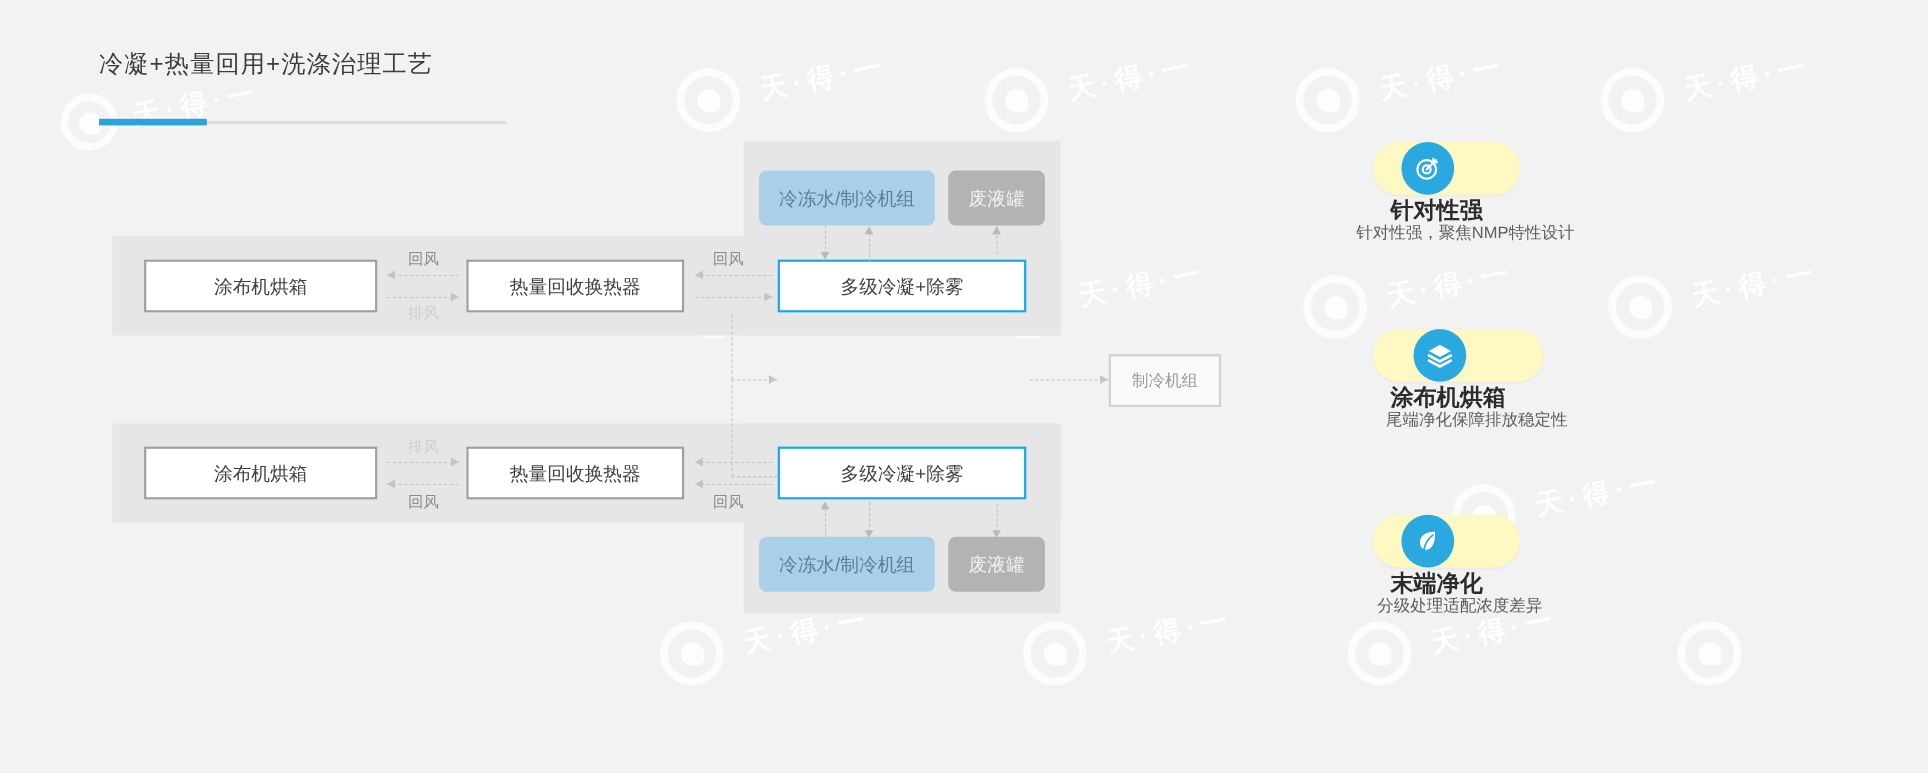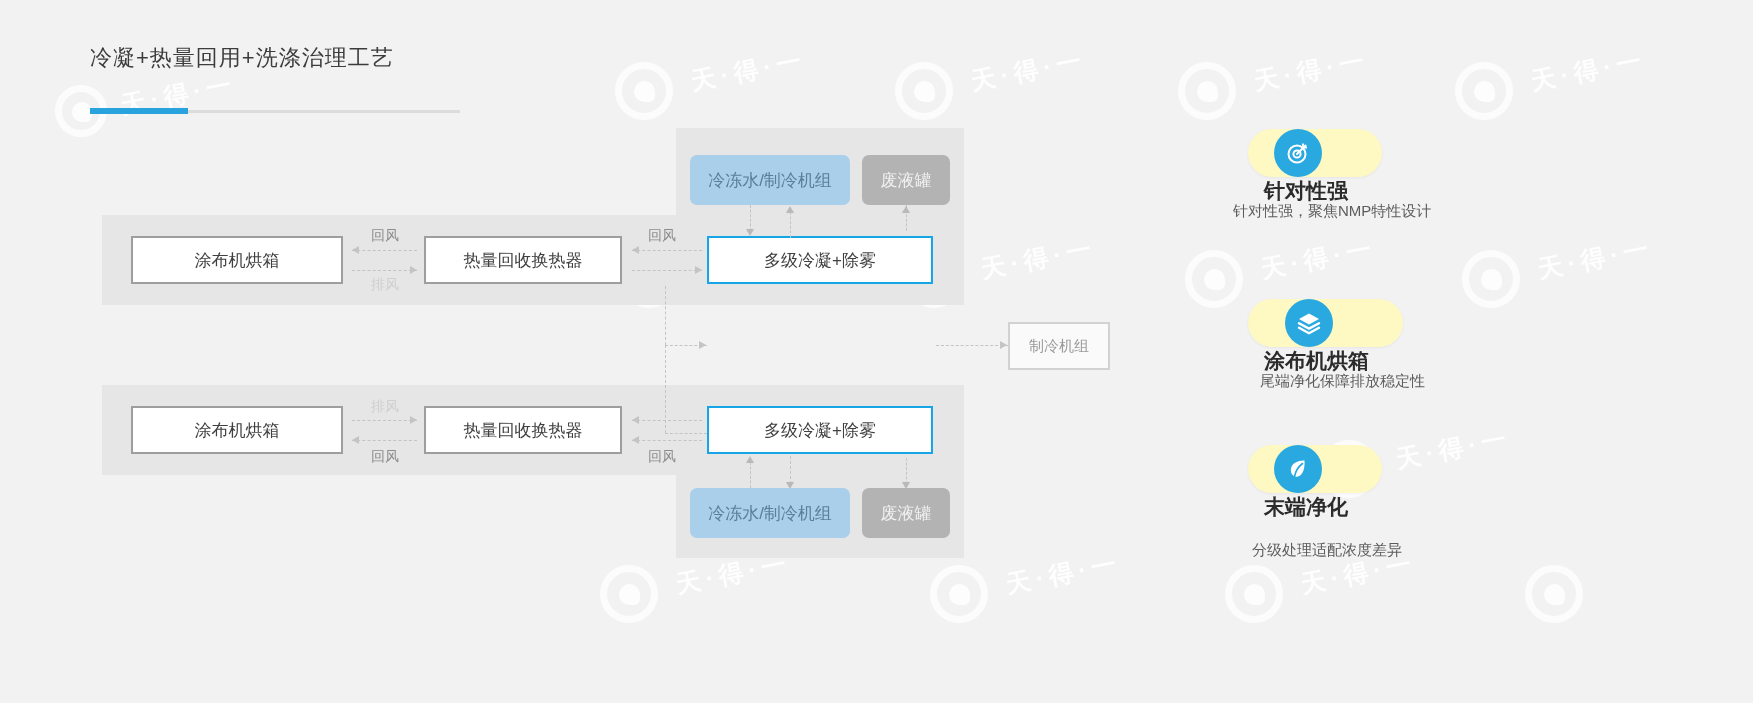--- a/index.html
+++ b/index.html
@@ -262,21 +262,21 @@
       <svg width="26" height="26" viewBox="0 0 26 26">
         <path d="M13 3.5 L23 9 L13 14.5 L3 9 Z" fill="#ffffff"></path>
         <path d="M3 13.2 L13 18.6 L23 13.2" fill="none" stroke="#ffffff" stroke-width="2.4" stroke-linejoin="round" stroke-linecap="round"></path>
         <path d="M3 17.8 L13 23.2 L23 17.8" fill="none" stroke="#ffffff" stroke-width="2.4" stroke-linejoin="round" stroke-linecap="round"></path>
       </svg>
     </span>
     <span class="ftitle">涂布机烘箱</span>
   </div>
   <div class="fdesc" style="left:1260px;top:372px;">尾端净化保障排放稳定性</div>
 
-  <div class="fcard" style="left:1248px;top:445px;">
+  <div class="fcard" style="left:1248px;top:468px;">
     <span class="ic">
       <svg width="26" height="26" viewBox="0 0 26 26">
         <path d="M19.5 4.5 C19.5 4.5 7.5 4 6 12.5 C5 18.5 9.5 21.5 13 20.5 C18.5 19 20 11 19.5 4.5 Z" fill="#ffffff"></path>
         <path d="M17.5 7.5 C13 11 10.5 15.5 9.5 20.5" fill="none" stroke="#2aa9e0" stroke-width="1.6" stroke-linecap="round"></path>
       </svg>
     </span>
     <span class="ftitle">末端净化</span>
   </div>
   <div class="fdesc" style="left:1252px;top:541px;">分级处理适配浓度差异</div>
 

